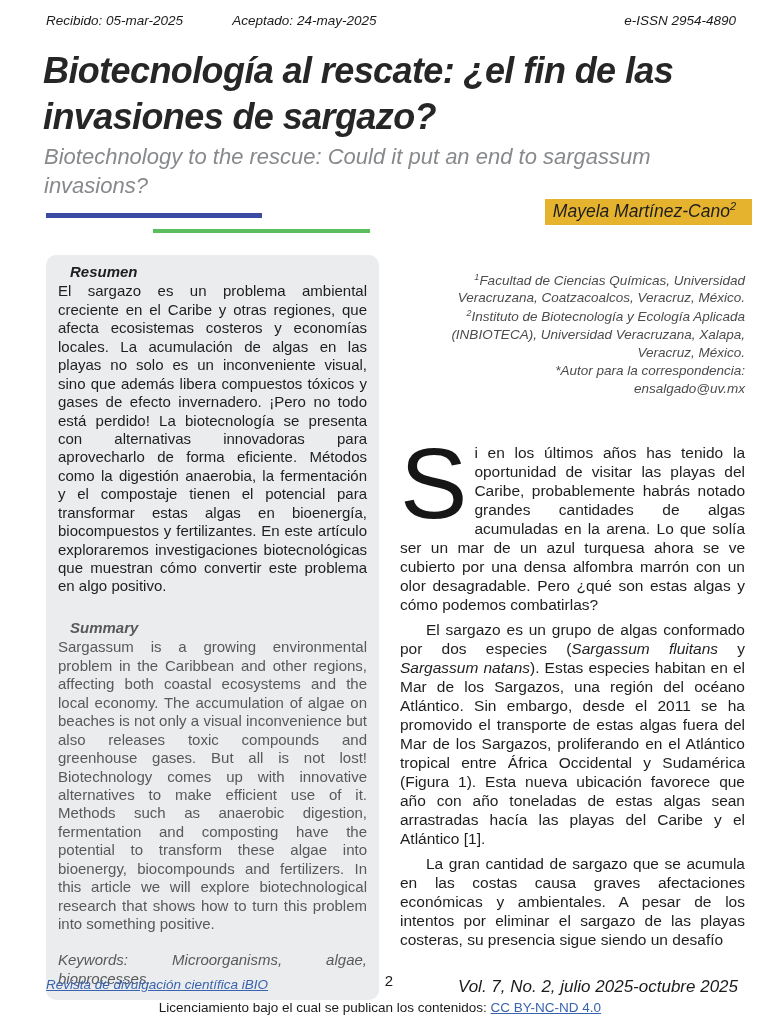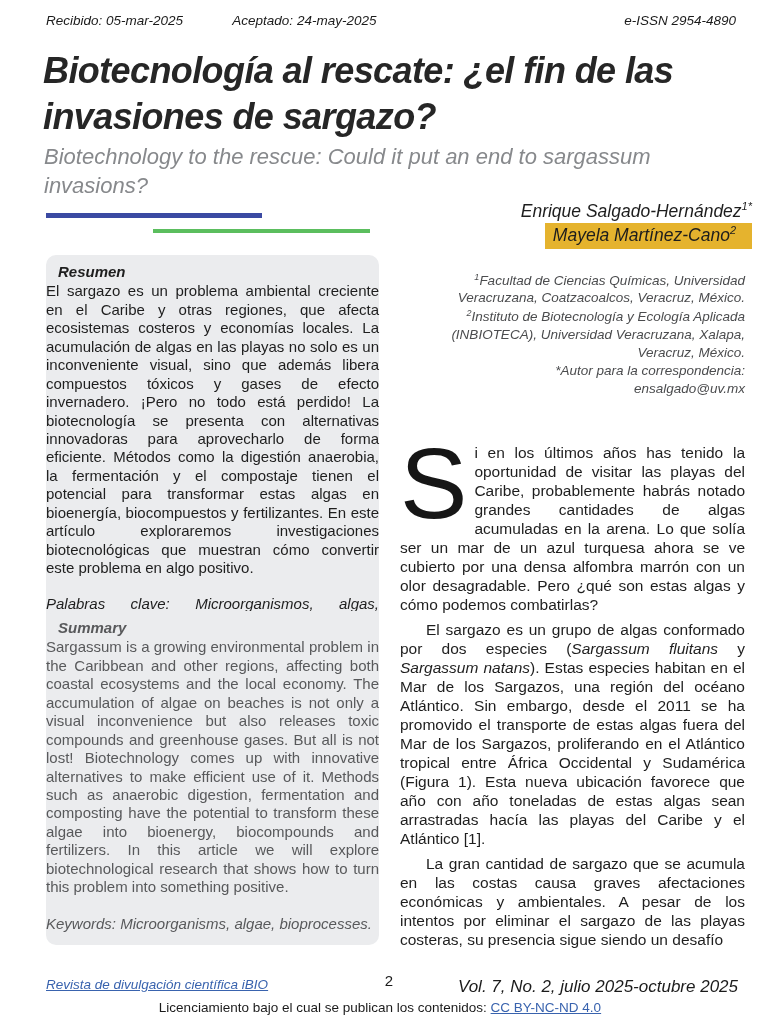--- a/index.html
+++ b/index.html
@@ -33,21 +33,21 @@
   .authors sup { font-size:11px; }
   .affiliations { position:absolute; top:271px; left:400px; width:345px;
     text-align:right; font-style:italic; font-size:13.5px; line-height:1.33;
     color:#4b4c4e; }
   .affiliations sup { font-size:9px; }
   .correspondence { position:absolute; top:362px; left:400px; width:345px;
     text-align:right; font-style:italic; font-size:13.5px; line-height:1.33;
     color:#4b4c4e; }
   
   .graybox { position:absolute; left:46px; width:333px; box-sizing:border-box;
-    background:#ebecee; border-radius:10px; padding:8px 0 12px;
+    background:#ebecee; border-radius:10px; padding:8px 12px 12px;
     font-size:15px; line-height:1.23; text-align:justify; }
   .box-resumen { top:255px; color:#1e1e1e; }
   .box-summary { top:611px; color:#58595b; }
   .box-heading { font-weight:bold; font-style:italic; margin:0 0 1px 12px;
     text-align:left; }
   .box-body { margin:0; }
   .box-keywords { font-style:italic; margin-top:18px; }
   
   .article { position:absolute; top:443px; left:400px; width:345px;
     font-size:15.5px; line-height:19px; text-align:justify; color:#1e1e1e; }
@@ -82,21 +82,20 @@
     </div>
   </div>
 
   <h1 class="title-es" style="margin:0;font-weight:bold;">Biotecnología al rescate: ¿el fin de las invasiones de sargazo?</h1>
   <h2 class="title-en" style="margin:0;font-weight:normal;">Biotechnology to the rescue: Could it put an end to sargassum invasions?</h2>
 
   <div class="bar bar-blue" style="background-color: rgb(59, 74, 162);"></div>
   <div class="bar bar-green" style="background-color: rgb(91, 190, 94);"></div>
 
   <div class="authors">
-    <span class="author-line"><span>Enrique Salgado-Hernández</span><sup>1*</sup></span>
     <span class="author-line"><span class="author-hl" style="background-color: rgb(229, 179, 46);"><span>Mayela Martínez-Cano</span><sup>2</sup></span></span>
   </div>
 
   <div class="affiliations">
     <span><sup>1</sup><span>Facultad de Ciencias Químicas, Universidad Veracruzana, Coatzacoalcos, Veracruz, México.</span></span>
     <br>
     <span><sup>2</sup><span>Instituto de Biotecnología y Ecología Aplicada (INBIOTECA), Universidad Veracruzana, Xalapa, Veracruz, México.</span></span>
   </div>
 
   <div class="correspondence">

